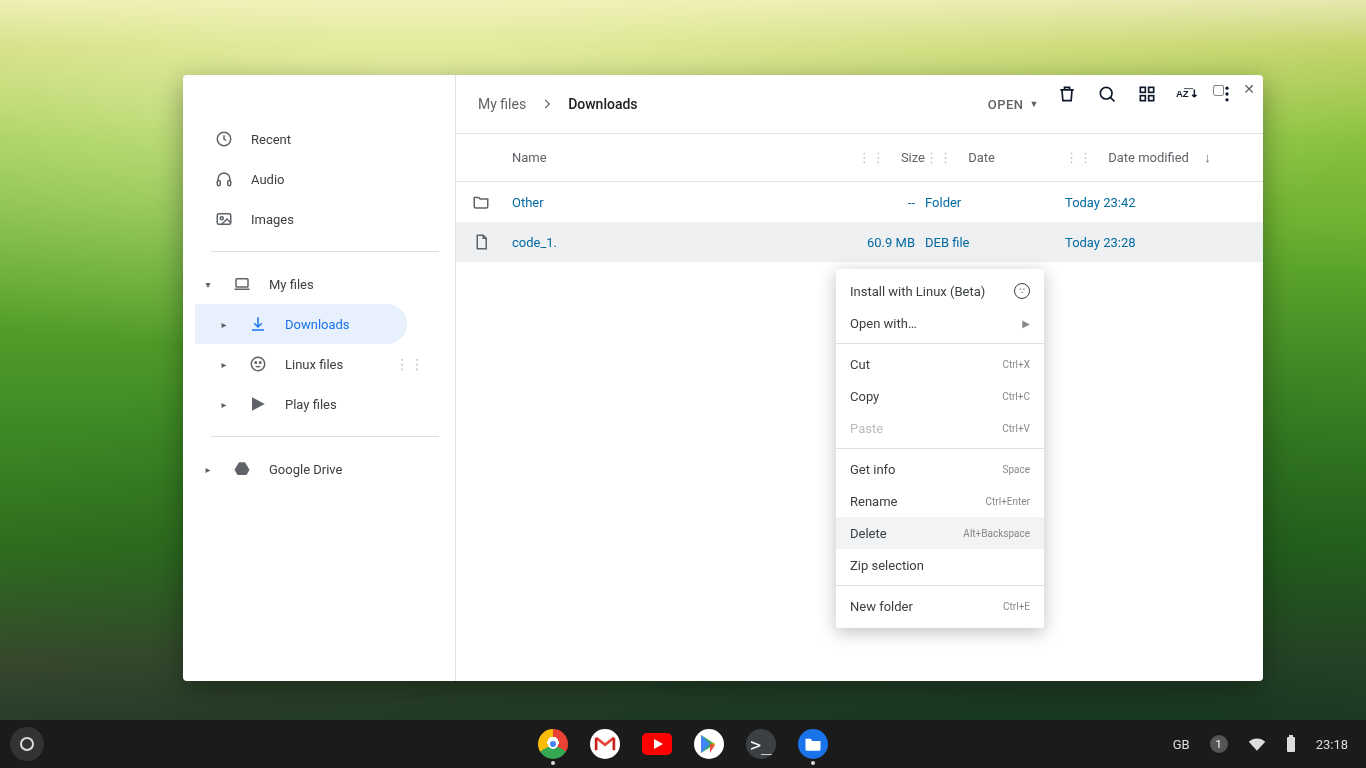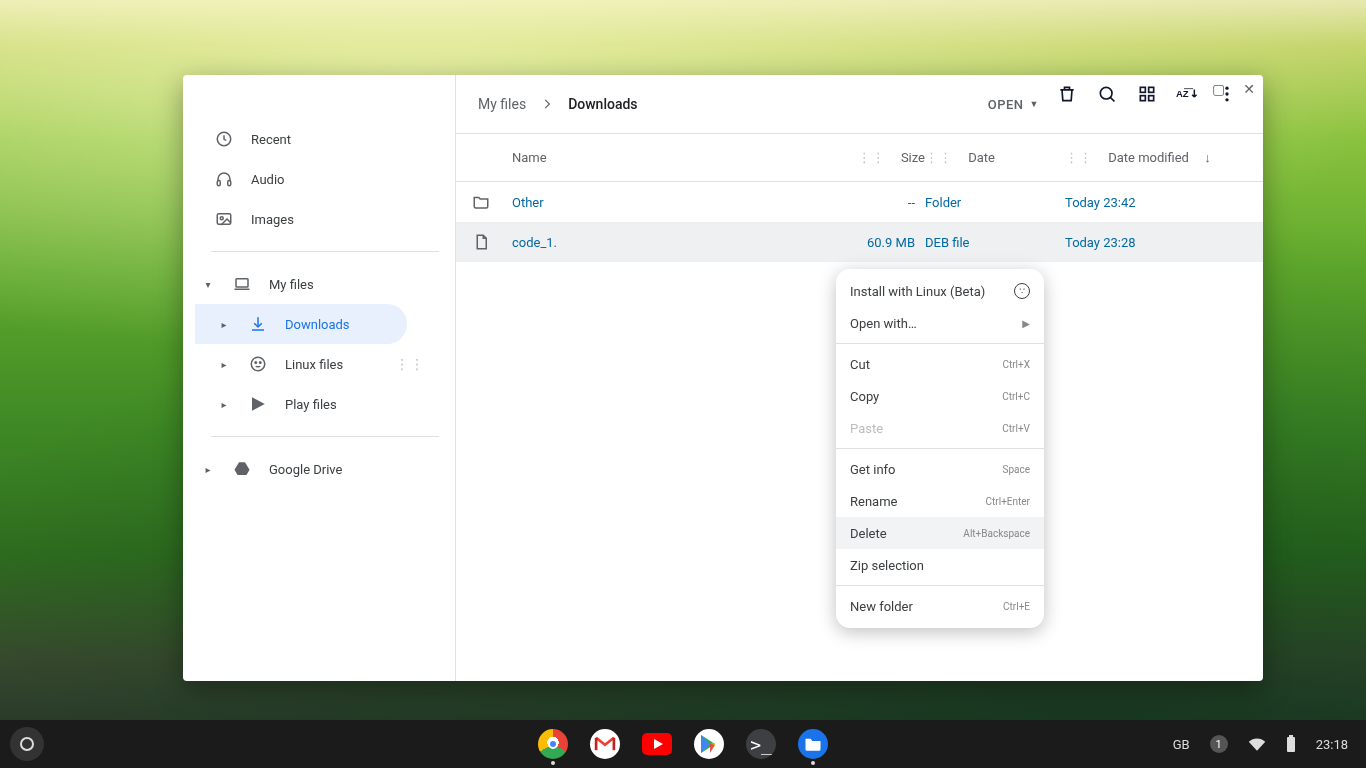--- a/index.html
+++ b/index.html
@@ -96,21 +96,21 @@
   .row .size{justify-content:flex-end; padding-right:10px;}
   .row.selected{background:#eef0f2;}
   .row .icncell{color:#5f6368;}
 
   
   .ctx {
     position:absolute;
     left:380px; top:194px;
     width:208px;
     background:#fff;
-    border-radius:14px;
+    border-radius:3px;
     box-shadow:0 4px 18px rgba(0,0,0,0.25);
     font-size:13px; color:#3c4043;
     padding:6px 0;
     z-index:10;
   }
   .ctx .mi{display:flex;align-items:center;justify-content:space-between;height:32px;padding:0 14px;cursor:pointer;}
   .ctx .mi.disabled{color:#bdbdbd;}
   .ctx .mi.hover{background:#f1f3f4;}
   .ctx hr{border:none;border-top:1px solid #e0e0e0;margin:4px 0;}
   .ctx .short{color:#888;font-size:10px;}

